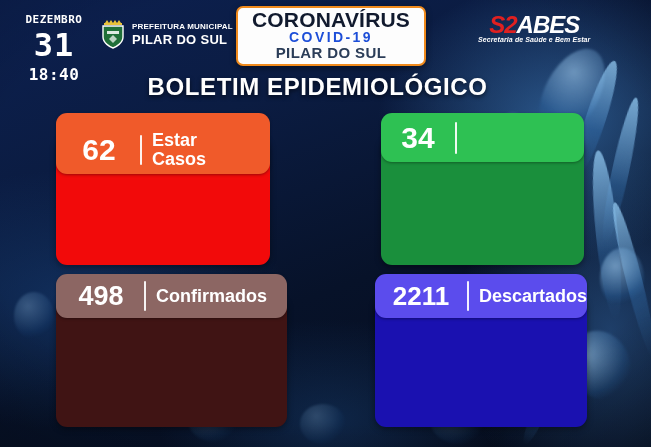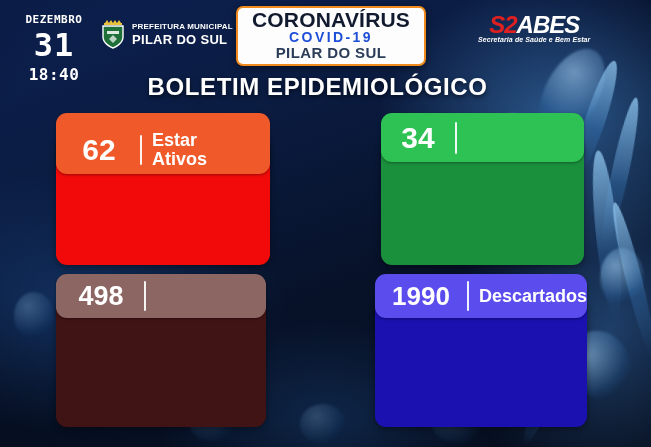--- a/index.html
+++ b/index.html
@@ -98,21 +98,21 @@
   #card2{left:381px;top:113px;width:203px;}
   #card2 .card-head{height:49px;background:#2ec153;padding:0 0 0 10px;}
   #card2 .card-body{top:24px;height:128px;background:#1a8f3c;}
   #card2 .head-num{width:54px;}
   #card2 .head-div{height:32px;}
   #card2 .rows{position:absolute;left:12px;right:12px;top:63px;}
   #card2 .row{height:22px;}
   #card2 .row .val{width:28px;text-align:right;}
 
   
-  #card3{left:56px;top:274px;width:210px;}
+  #card3{left:56px;top:274px;width:231px;}
   #card3 .card-head{height:44px;background:#8c6663;padding:0 0 0 12px;}
   #card3 .card-body{top:22px;height:131px;background:#401414;}
   #card3 .head-num{width:66px;font-size:27px;}
   #card3 .head-div{height:30px;}
   #card3 .rows{position:absolute;left:0;right:0;top:50px;}
   #card3 .row{height:18px;padding:0 14px;}
   #card3 .row .val{width:36px;text-align:right;font-size:13px;}
   #card3 .row.hl{background:#8b1b1b;height:24px;margin-top:2px;}
 
   
@@ -183,21 +183,21 @@
 
   <div class="boletim">BOLETIM EPIDEMIOLÓGICO</div>
 
   <div class="card" id="card1">
     <div class="card-body"></div>
     <div class="card-head">
       <span class="head-num">62</span>
       <span class="head-div"></span>
       <span class="head-lbl">
         <div class="head-title">Estar</div>
-        <div class="head-title">Ativos</div>
+        <div class="head-title">Casos</div>
       </span>
     </div>
     <div class="rows">
       <div class="row">
         <span class="lab">ISOLAMENTO DOMICILIAR</span>
         <span class="val">54</span>
       </div>
       <div class="row">
         <span class="lab">HOSPITALIZADOS</span>
         <span class="val">08</span>
@@ -221,20 +221,23 @@
         <span class="val">01</span>
       </div>
     </div>
   </div>
 
   <div class="card" id="card3">
     <div class="card-body"></div>
     <div class="card-head">
       <span class="head-num">498</span>
       <span class="head-div"></span>
+      <span class="head-lbl">
+        <div class="head-title">Confirmados</div>
+      </span>
     </div>
     <div class="rows">
       <div class="row">
         <span class="lab">RECUPERADOS</span>
         <span class="val">421</span>
       </div>
       <div class="row">
         <span class="lab">ISOLAMENTO DOMICILIAR</span>
         <span class="val">54</span>
       </div>
@@ -245,21 +248,21 @@
       <div class="row hl">
         <span class="lab">ÓBITOS</span>
         <span class="val">15</span>
       </div>
     </div>
   </div>
 
   <div class="card" id="card4">
     <div class="card-body"></div>
     <div class="card-head">
-      <span class="head-num">1990</span>
+      <span class="head-num">2211</span>
       <span class="head-div"></span>
       <span class="head-lbl">
         <div class="head-title">Descartados</div>
       </span>
     </div>
     <div class="rows">
       <div class="row">
         <span class="lab">RESULTADOS NEGATIVOS</span>
         <span class="val">1281</span>
       </div>

